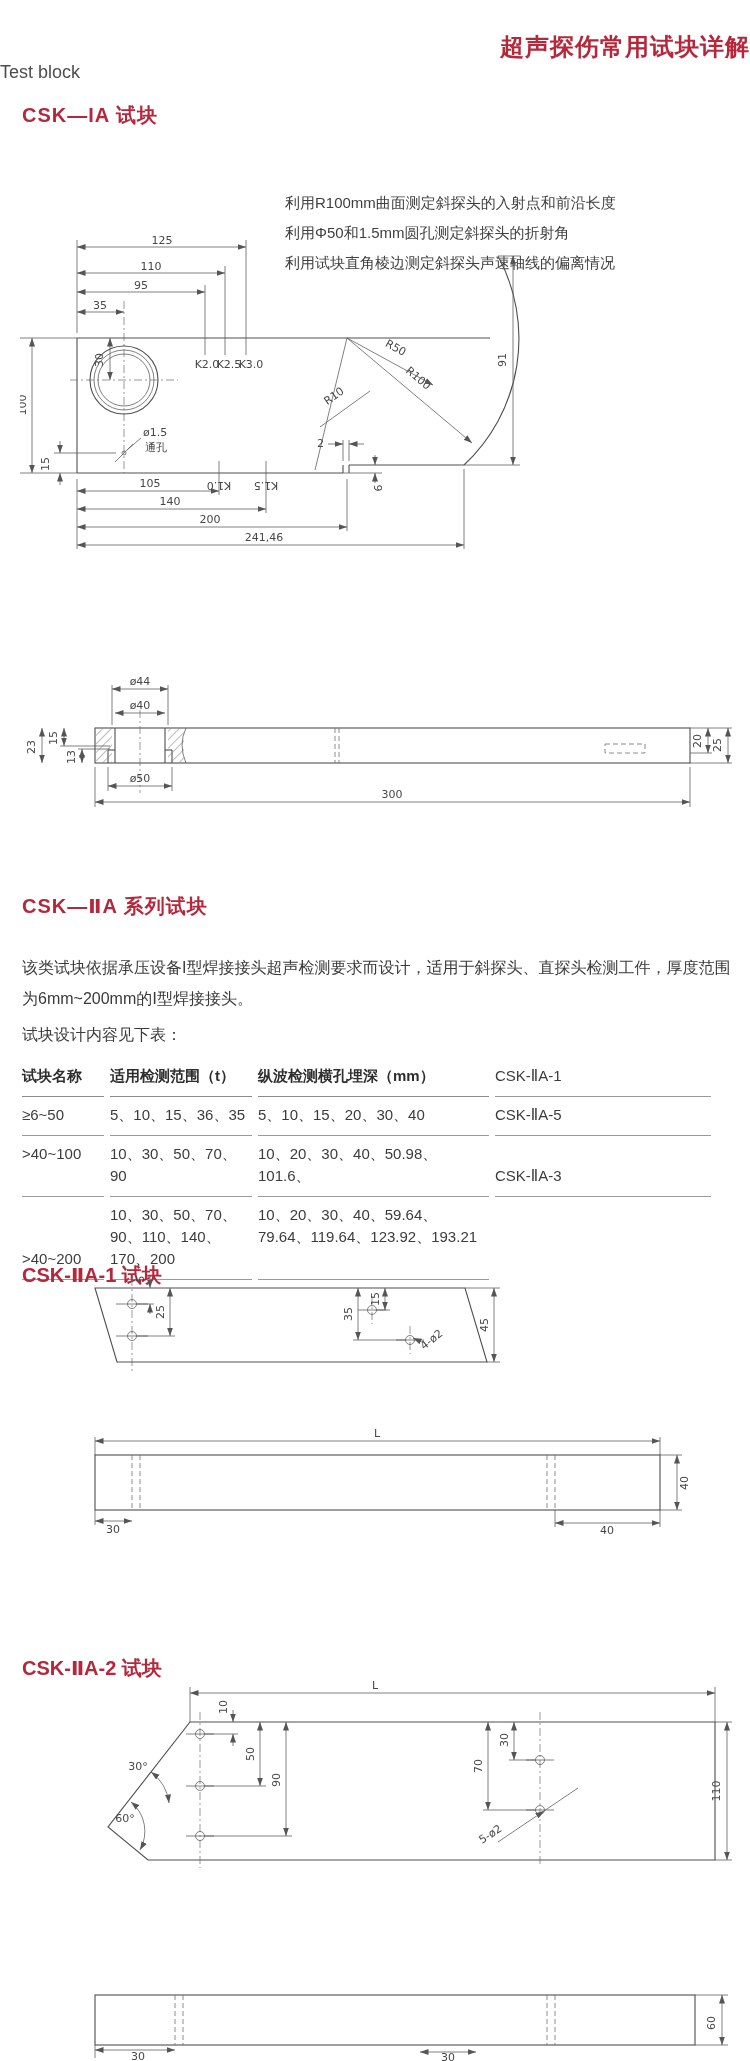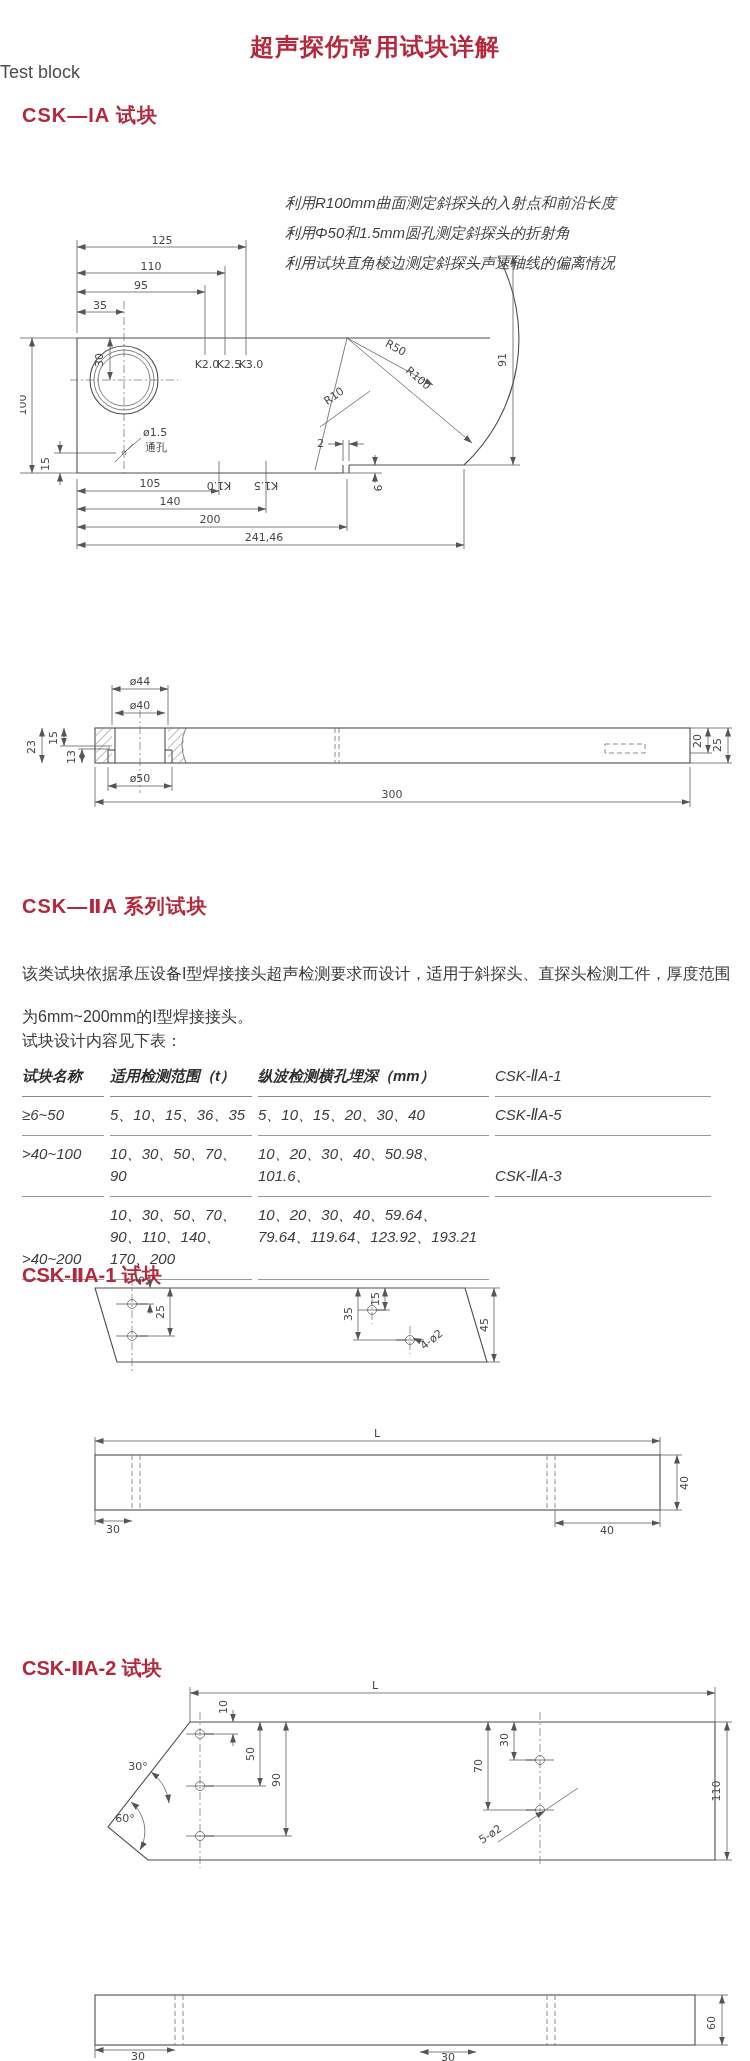--- a/index.html
+++ b/index.html
@@ -1,30 +1,30 @@
 <!DOCTYPE html>
 <html><head>
 <meta charset="utf-8">
 <style>
   html,body { margin:0; padding:0; background:#ffffff; }
   .page { position:relative; width:750px; height:2061px; background:#fff; overflow:hidden;
           font-family:"Liberation Sans","DejaVu Sans",sans-serif; }
-  .title { position:absolute; top:31px; left:0; width:750px; text-align:center;
+  .title { position:absolute; top:31px; left:0; width:750px; text-align:right;
            font-size:24px; font-weight:bold; color:#b5283c; letter-spacing:1px; }
   .subtitle { position:absolute; top:62px; left:0; width:750px; 
               font-size:18px; color:#4d4d4d; }
   .sec-h1 { position:absolute; left:22px; font-size:20px; font-weight:bold; color:#b5283c; letter-spacing:1px; }
   .sec-h2 { position:absolute; left:22px; font-size:20px; font-weight:bold; color:#b5283c;margin-top:28px; }
   .notes { position:absolute; font-size:15px; color:#3f3f3f; line-height:30px; }
-  .notes div { white-space:nowrap;font-style:italic; }
-  .para { position:absolute; left:22px; width:710px; font-size:16px; color:#3a3a3a; line-height:43px; }
+  .notes div { white-space:nowrap; }
+  .para { position:absolute; left:22px; width:710px; font-size:16px; color:#3a3a3a; line-height:31px; }
   .tbl { position:absolute; left:22px; top:1058px; width:700px; display:grid;
          grid-template-columns:82px 142px 231px 216px; column-gap:6px;
          font-size:15px; color:#3c3c3c; }
-  .tbl .cell { padding:7px 0 9px 0; border-bottom:1px solid #9a9a9a; line-height:22px;font-style:italic; }
+  .tbl .cell { padding:7px 0 9px 0; border-bottom:1px solid #9a9a9a; line-height:22px; }
   .tbl .head { font-weight:bold; color:#2e2e2e; border-bottom-color:#8a8a8a; }
   .tbl .bottom { display:flex; align-items:flex-end; }
   .drw { position:absolute; }
   .drw svg { display:block; }
   svg text { font-family:"DejaVu Sans",sans-serif; font-size:11px; fill:#474747; }
   .ol { stroke:#4f4f4f; stroke-width:1.1; fill:none; }
   .dl { stroke:#5f5f5f; stroke-width:0.8; fill:none; }
   .cl { stroke:#6f6f6f; stroke-width:0.7; fill:none; stroke-dasharray:8 3 2 3; }
   .hd { stroke:#6f6f6f; stroke-width:0.8; fill:none; stroke-dasharray:5 3; }
 </style>

